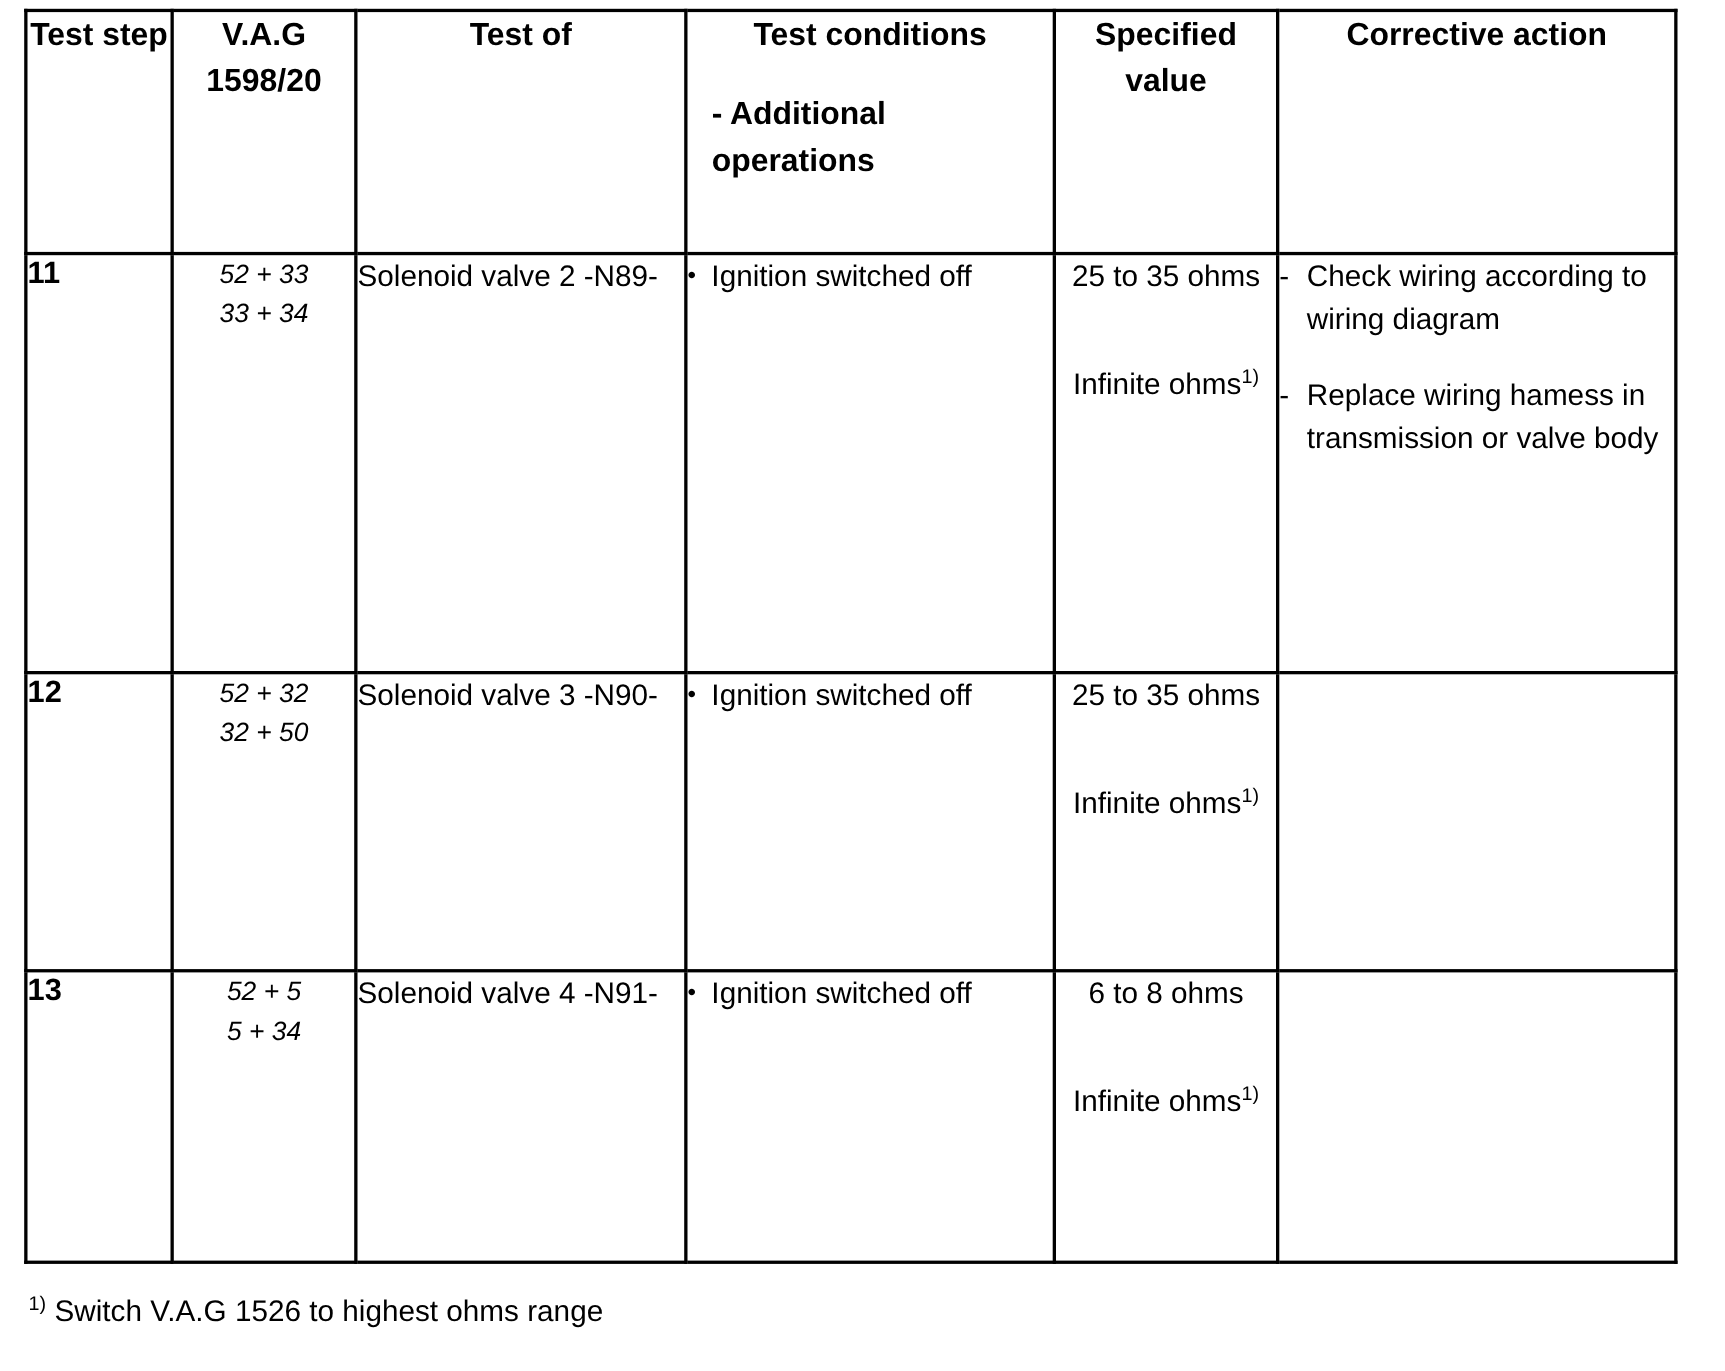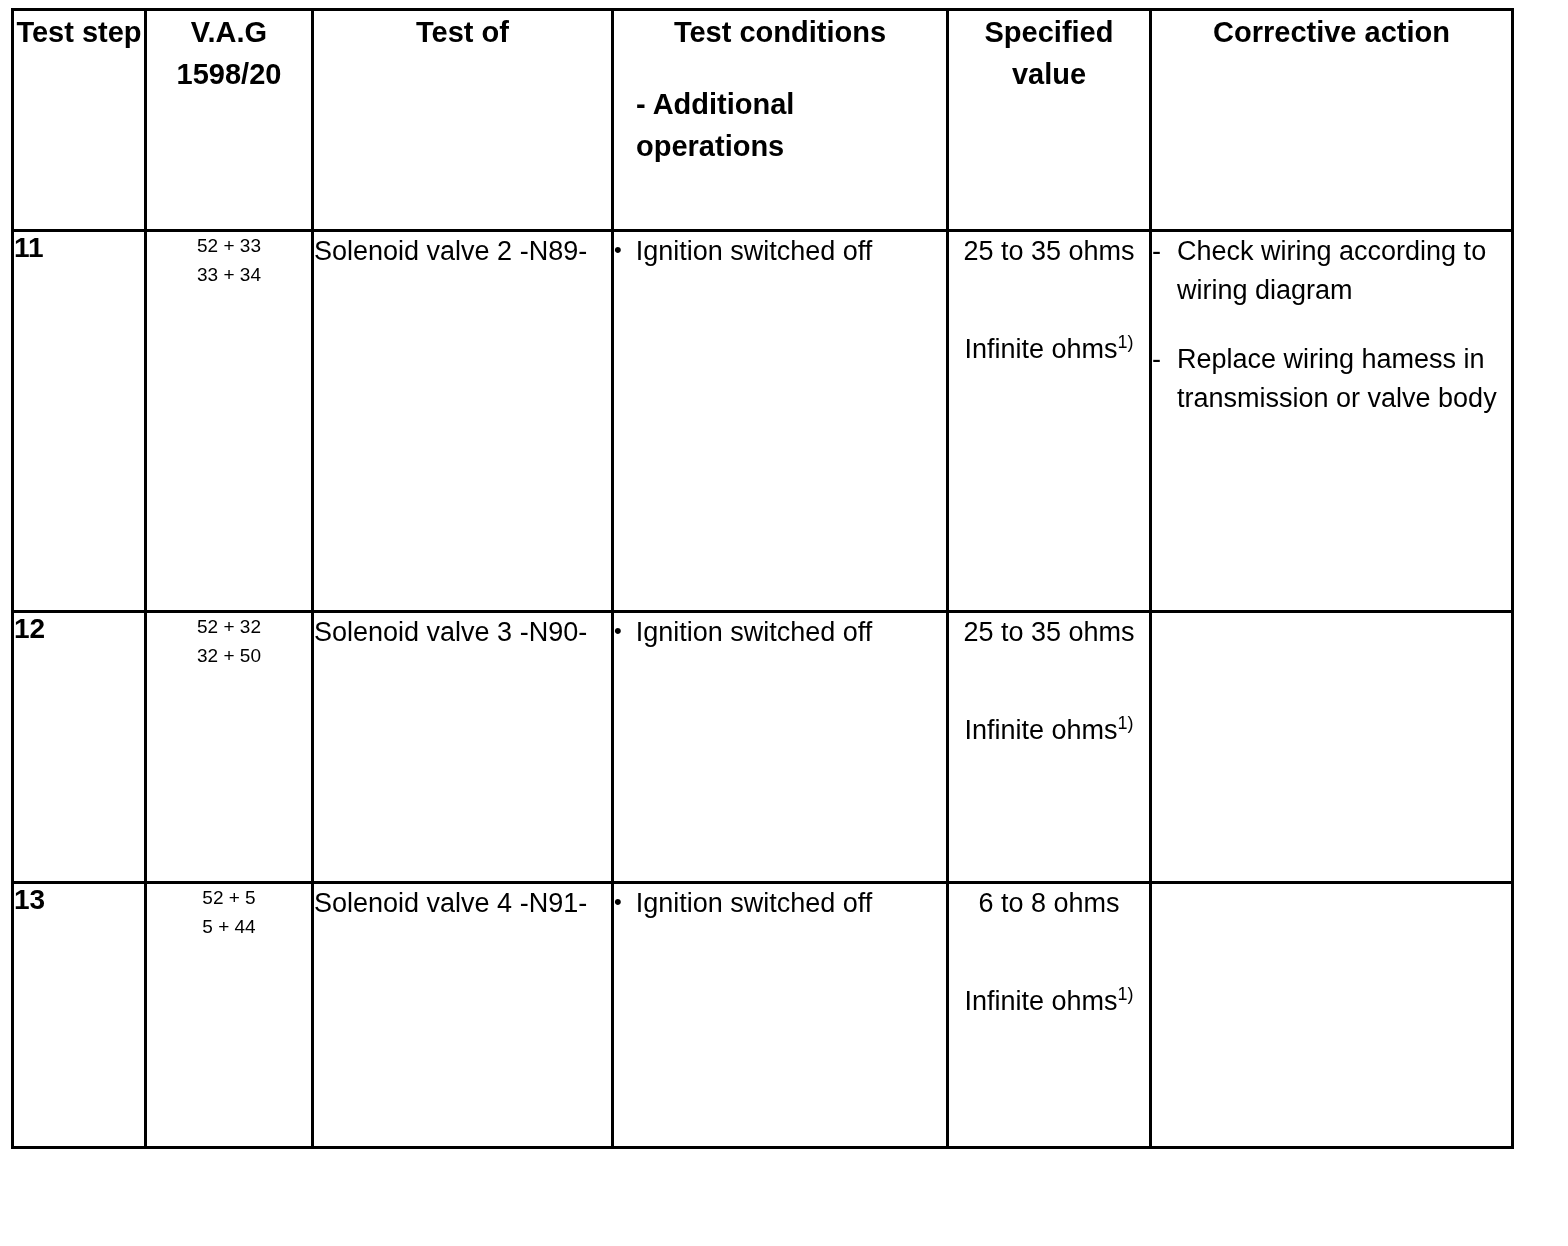--- a/index.html
+++ b/index.html
@@ -13,21 +13,21 @@
     font-family: "Liberation Sans", sans-serif;
     color: #000000;
     position: relative;
     overflow: hidden;
   }
   .page {
     position: relative;
     width: 1568px;
     height: 1246px;
     box-sizing: border-box;
-    padding: 8px 22px 0 11px;
+    padding: 8px 22px 0 22px;
   }
   table.test-table {
     border-collapse: collapse;
     width: 1500px;
     table-layout: fixed;
   }
   table.test-table td,
   table.test-table th {
     border: 3px solid #000000;
     vertical-align: top;
@@ -60,24 +60,25 @@
   .hdr-row td { height: 218px; }
 
   
   .step-cell {
     text-align: left;
     font-weight: bold;
     font-size: 28px;
     vertical-align: middle;
   }
   .vag-cell {
-    font-size: 19px;
+    font-size: 24px;
     line-height: 1.5;
     padding: 46px 0 0 0;
     text-align: center;
+    font-style: italic;
   }
   .vag-cell .second {
   }
   .testof-cell {
     font-size: 27px;
     line-height: 1.45;
     padding: 48px 0 0 28px;
   }
   .cond-cell {
     font-size: 27px;
@@ -208,34 +209,38 @@
             <span>Infinite ohms</span><sup>1)</sup>
           </div>
         </td>
         <td class="corr-cell"></td>
       </tr>
 
       <tr class="row-13">
         <td class="step-cell">13</td>
         <td class="vag-cell">
           <div>52 + 5</div>
-          <div class="second">5 + 44</div>
+          <div class="second">5 + 34</div>
         </td>
         <td class="testof-cell">Solenoid valve 4 -N91-</td>
         <td class="cond-cell">
           <div class="bullet-row">
             <span class="dot">•</span>
             <span>Ignition switched off</span>
           </div>
         </td>
         <td class="spec-cell">
           <div>6 to 8 ohms</div>
           <div class="second">
             <span>Infinite ohms</span><sup>1)</sup>
           </div>
         </td>
         <td class="corr-cell"></td>
       </tr>
     </tbody>
   </table>
 
+  <div class="foot">
+    <sup>1)</sup>
+    <span>Switch V.A.G 1526 to highest ohms range</span>
+  </div>
 
 </div>
 
 </body></html>

